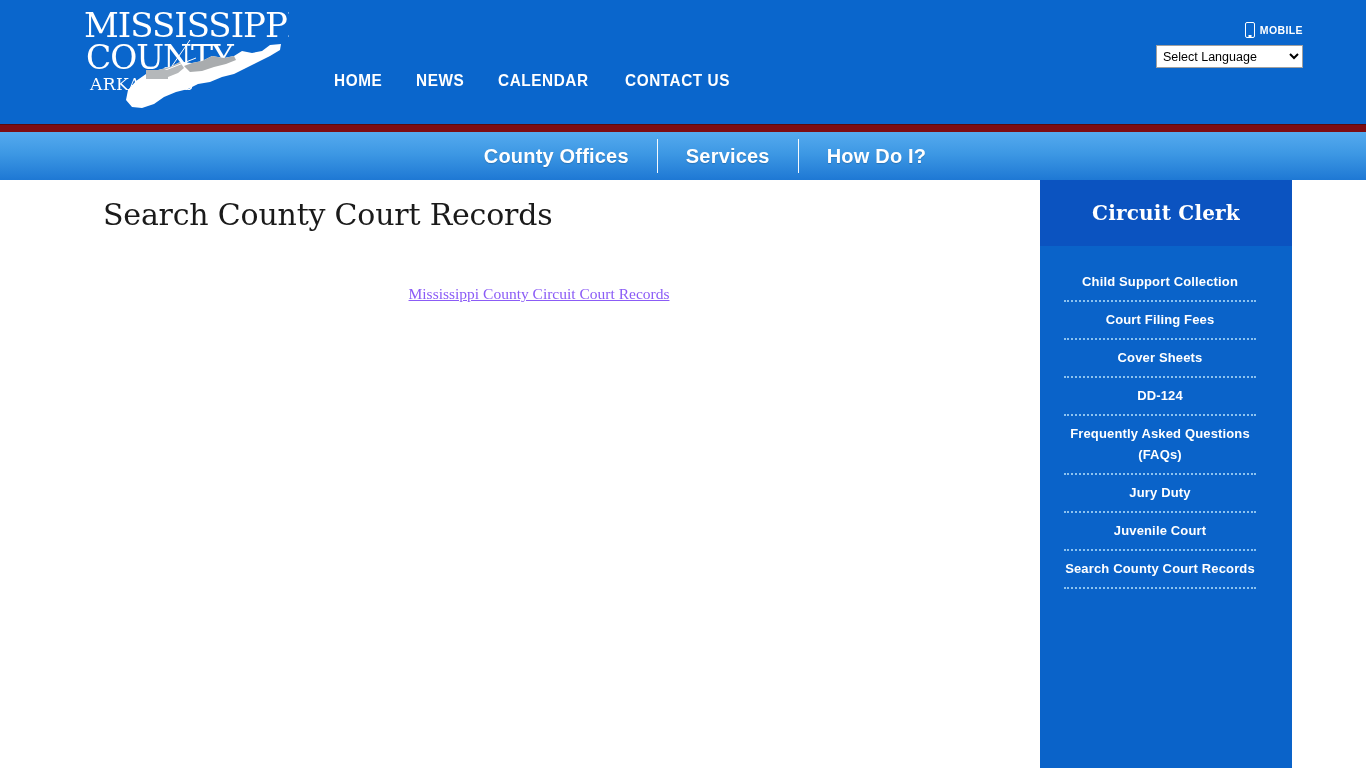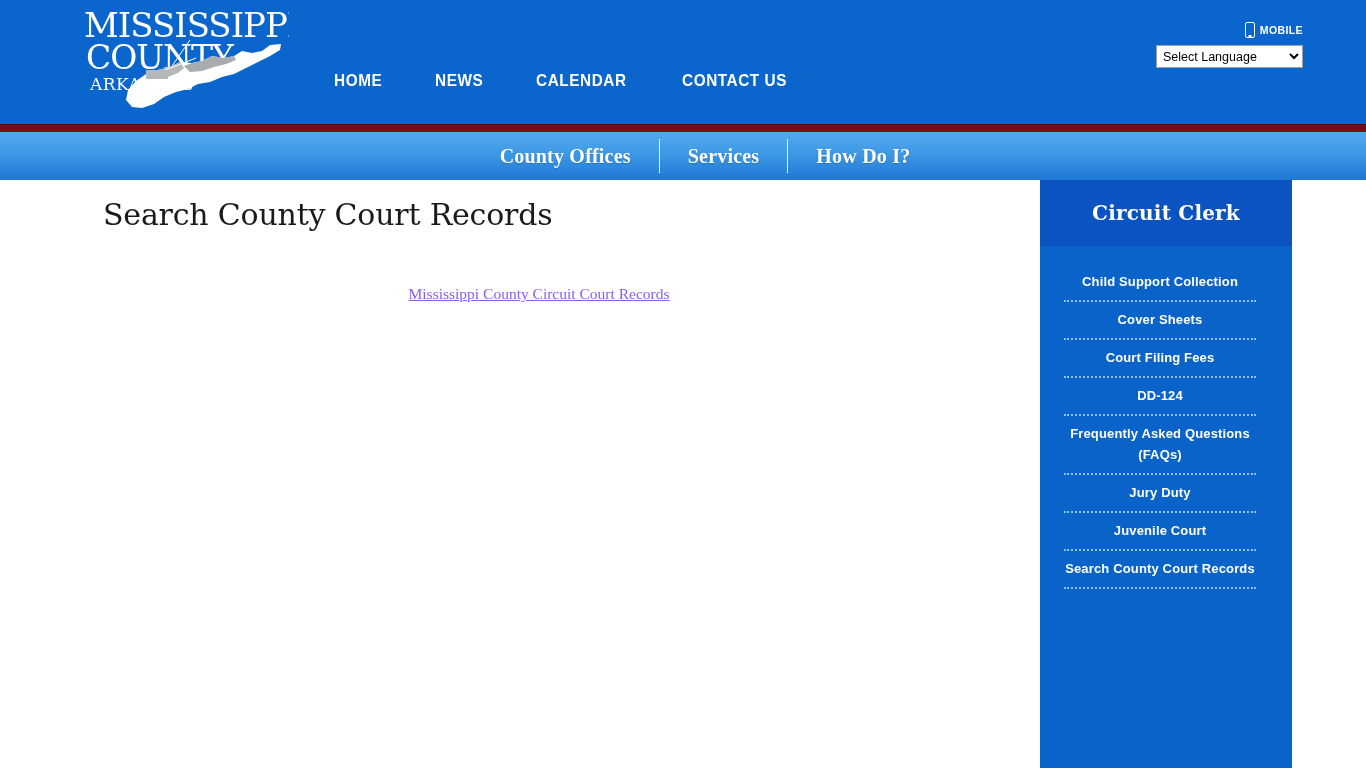--- a/index.html
+++ b/index.html
@@ -27,21 +27,21 @@
     height: 112px;
   }
   .logo-svg { display: block; }
 
   .main-nav {
     position: absolute;
     left: 334px;
     top: 71px;
     display: flex;
     align-items: center;
-    gap: 49px;
+    gap: 30px;
   }
   .main-nav a {
     color: #ffffff;
     text-decoration: none;
     font-family: "Liberation Sans Narrow", "Liberation Sans", sans-serif;
     font-weight: bold;
     font-size: 16.5px;
     letter-spacing: 0.6px;
     transform: scaleX(0.93);
     transform-origin: left center;
@@ -118,21 +118,21 @@
   }
   .sub-nav-inner {
     display: flex;
     align-items: stretch;
     height: 34px;
     margin-left: 44px;
   }
   .sub-nav a {
     color: #ffffff;
     text-decoration: none;
-    font-family: Liberation Serif, serif;
+    font-family: Liberation Sans, sans-serif;
     font-weight: bold;
     font-size: 20px;
     letter-spacing: 0.2px;
     display: flex;
     align-items: center;
     padding: 0 28px;
     white-space: nowrap;
     text-shadow: 0 1px 1px rgba(0,0,0,0.18);
   }
   .sub-nav .divider {
@@ -292,22 +292,22 @@
       <a class="record-link" href="#">Mississippi County Circuit Court Records</a>
     </div>
   </div>
 
   <aside class="sidebar">
     <div class="sidebar-header">
       <span>Circuit Clerk</span>
     </div>
     <nav class="sidebar-menu">
       <a class="sidebar-item" href="#">Child Support Collection</a>
+      <a class="sidebar-item" href="#">Court Filing Fees</a>
       <a class="sidebar-item" href="#">Cover Sheets</a>
-      <a class="sidebar-item" href="#">Court Filing Fees</a>
       <a class="sidebar-item" href="#">DD-124</a>
       <a class="sidebar-item" href="#">Frequently Asked Questions (FAQs)</a>
       <a class="sidebar-item" href="#">Jury Duty</a>
       <a class="sidebar-item" href="#">Juvenile Court</a>
       <a class="sidebar-item" href="#">Search County Court Records</a>
     </nav>
   </aside>
 
 </div>
 

